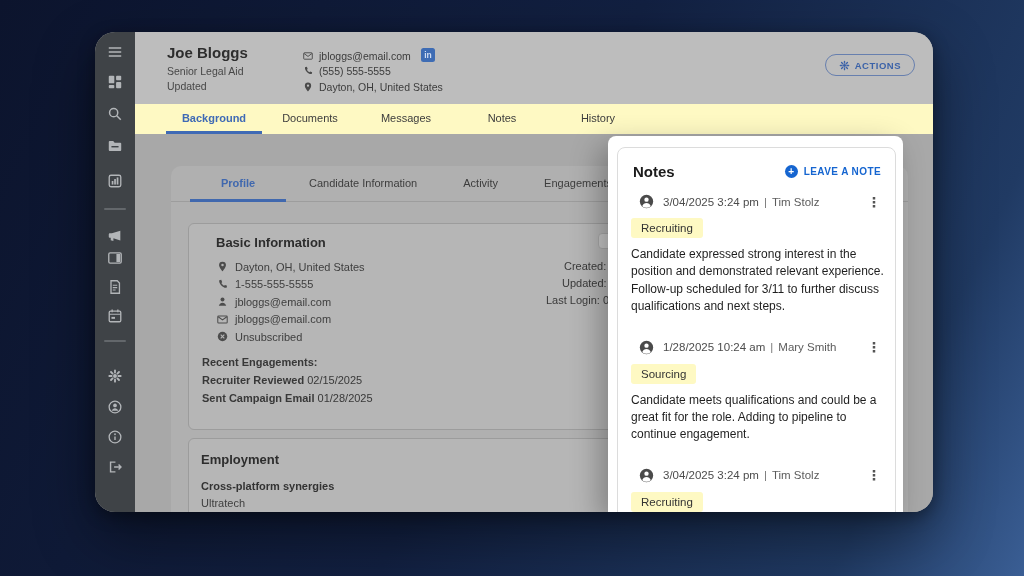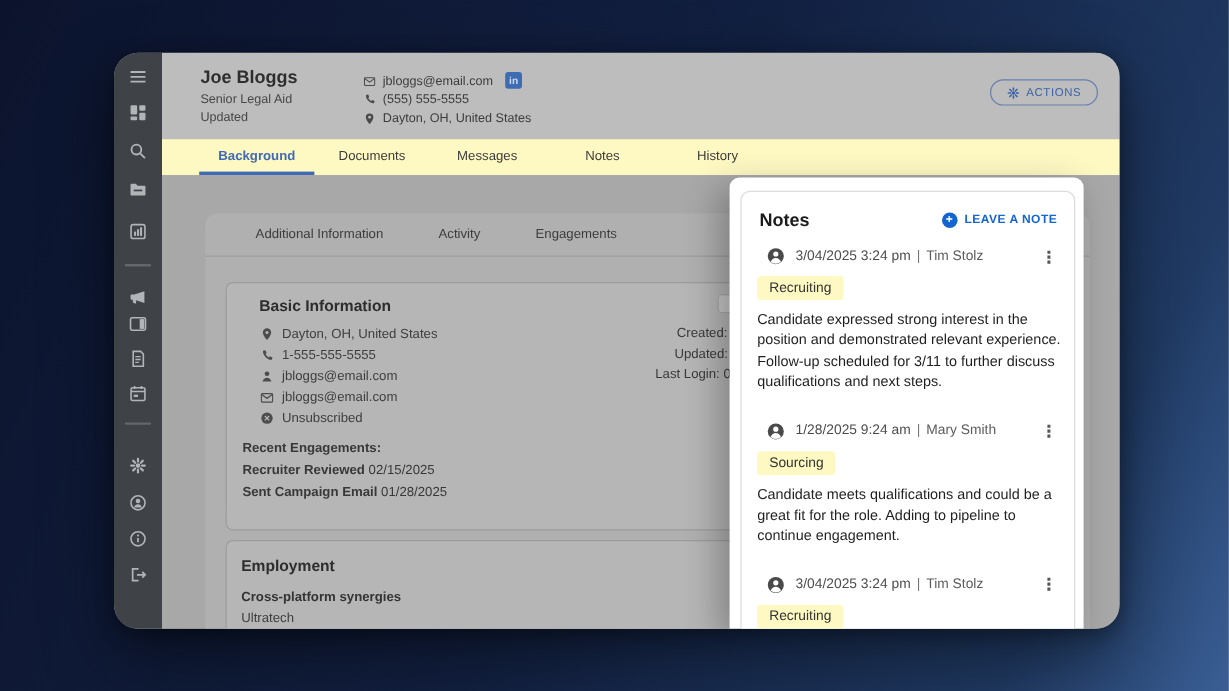--- a/index.html
+++ b/index.html
@@ -3,21 +3,21 @@
 <meta charset="utf-8">
 <style>
   * { margin:0; padding:0; box-sizing:border-box; }
   html,body { width:1024px; height:576px; overflow:hidden; }
   body {
     font-family:"Liberation Sans","DejaVu Sans",sans-serif;
     background:linear-gradient(115deg,#0c142d 0%,#122041 50%,#203a63 85%,#3a5e94 100%);
     position:relative;
   }
   .window {
-    position:absolute; left:95px; top:44px; width:838px; height:480px;
+    position:absolute; left:95px; top:32px; width:838px; height:480px;
     border-radius:20px; overflow:hidden; background:#a8a8a8;
     box-shadow:0 24px 60px rgba(0,0,0,.45), 0 4px 16px rgba(0,0,0,.35);
   }
   
   .sidebar { position:absolute; left:0; top:0; width:40px; height:100%; background:#3f4347; }
   .s-icon { position:absolute; left:11px; width:18px; height:18px; color:#b2b5b8;
             display:flex; align-items:center; justify-content:center; cursor:pointer; }
   .s-icon svg { width:16px; height:16px; display:block; }
   .s-div { position:absolute; left:9px; width:22px; height:2px; background:#63676b; border-radius:1px; }
   
@@ -27,21 +27,21 @@
   .person-name { font-size:15px; font-weight:700; color:#2e2e2e; }
   .person-sub { font-size:10.5px; color:#474747; margin-top:3.5px; }
   .contact { position:absolute; left:168px; top:16px; }
   .c-row { display:flex; align-items:center; gap:6px; height:15.5px; font-size:10.5px; color:#3c3c3c; }
   .c-row svg { width:10px; height:10px; color:#4a4a4a; flex:none; }
   .linkedin { position:absolute; left:286px; top:16px; width:14px; height:14px; background:#3e6cb4;
               border-radius:2.5px; color:#cfdcf2; font-size:8.5px; font-weight:700;
               display:flex; align-items:center; justify-content:center; cursor:pointer; }
   .actions-btn { position:absolute; right:18px; top:22px; height:22px; padding:0 13px;
               border:1px solid #677fae; border-radius:11px; display:flex; align-items:center; gap:5px;
-              color:#3b62a8; font-size:9.5px; font-weight:400; letter-spacing:.5px; cursor:pointer; background:transparent; }
+              color:#3b62a8; font-size:9.5px; font-weight:700; letter-spacing:.5px; cursor:pointer; background:transparent; }
   .actions-btn svg { width:11px; height:11px; }
   
   .tabs { position:absolute; top:72px; left:0; right:0; height:30px; background:#fef9c3;
           display:flex; padding-left:31px; }
   .tab { width:96px; height:30px; text-align:center; line-height:28px; font-size:11px; color:#3c3c3c; cursor:pointer; }
   .tab.active { color:#3f6ab5; font-weight:700; border-bottom:3px solid #3f6ab5; }
   
   .content { position:absolute; top:102px; left:0; right:0; bottom:0; background:#a8a8a8; overflow:hidden; }
   .panel { position:absolute; left:36px; top:32px; width:737px; height:400px;
            background:#b0b0b0; border-radius:10px 10px 0 0; }
@@ -229,21 +229,22 @@
       <div class="tab active">Background</div>
       <div class="tab">Documents</div>
       <div class="tab">Messages</div>
       <div class="tab">Notes</div>
       <div class="tab">History</div>
     </nav>
 
     <div class="content">
       <div class="panel">
         <nav class="subtabs">
-          <div class="subtab">Additional Information</div>
+          <div class="subtab active">Profile</div>
+          <div class="subtab">Candidate Information</div>
           <div class="subtab">Activity</div>
           <div class="subtab">Engagements</div>
         </nav>
 
         <section class="card basic">
           <div class="card-title">Basic Information</div>
           <span class="trunc-chip">C</span>
           <div class="irows">
             <div class="irow">
               <svg viewBox="0 0 14 14">
@@ -338,21 +339,21 @@
         <div class="note-body">Candidate expressed strong interest in the position and demonstrated relevant experience. Follow-up scheduled for 3/11 to further discuss qualifications and next steps.</div>
       </div>
 
       <div class="note">
         <div class="note-head">
           <svg viewBox="0 0 18 18">
               <circle cx="9" cy="9" r="8" fill="#4a4a4a"></circle>
               <circle cx="9" cy="6.8" r="2.6" fill="#fff"></circle>
               <path d="M3.8 14.6c1.1-2.6 2.9-3.9 5.2-3.9s4.1 1.3 5.2 3.9a8 8 0 0 1-10.4 0z" fill="#fff"></path>
             </svg>
-          <span class="nh-time">1/28/2025 9:24 am</span>
+          <span class="nh-time">1/28/2025 10:24 am</span>
           <span class="nh-sep">|</span>
           <span class="nh-author">Mary Smith</span>
           <span class="kebab">⋮</span>
         </div>
         <span class="note-tag">Sourcing</span>
         <div class="note-body">Candidate meets qualifications and could be a great fit for the role. Adding to pipeline to continue engagement.</div>
       </div>
 
       <div class="note">
         <div class="note-head">

